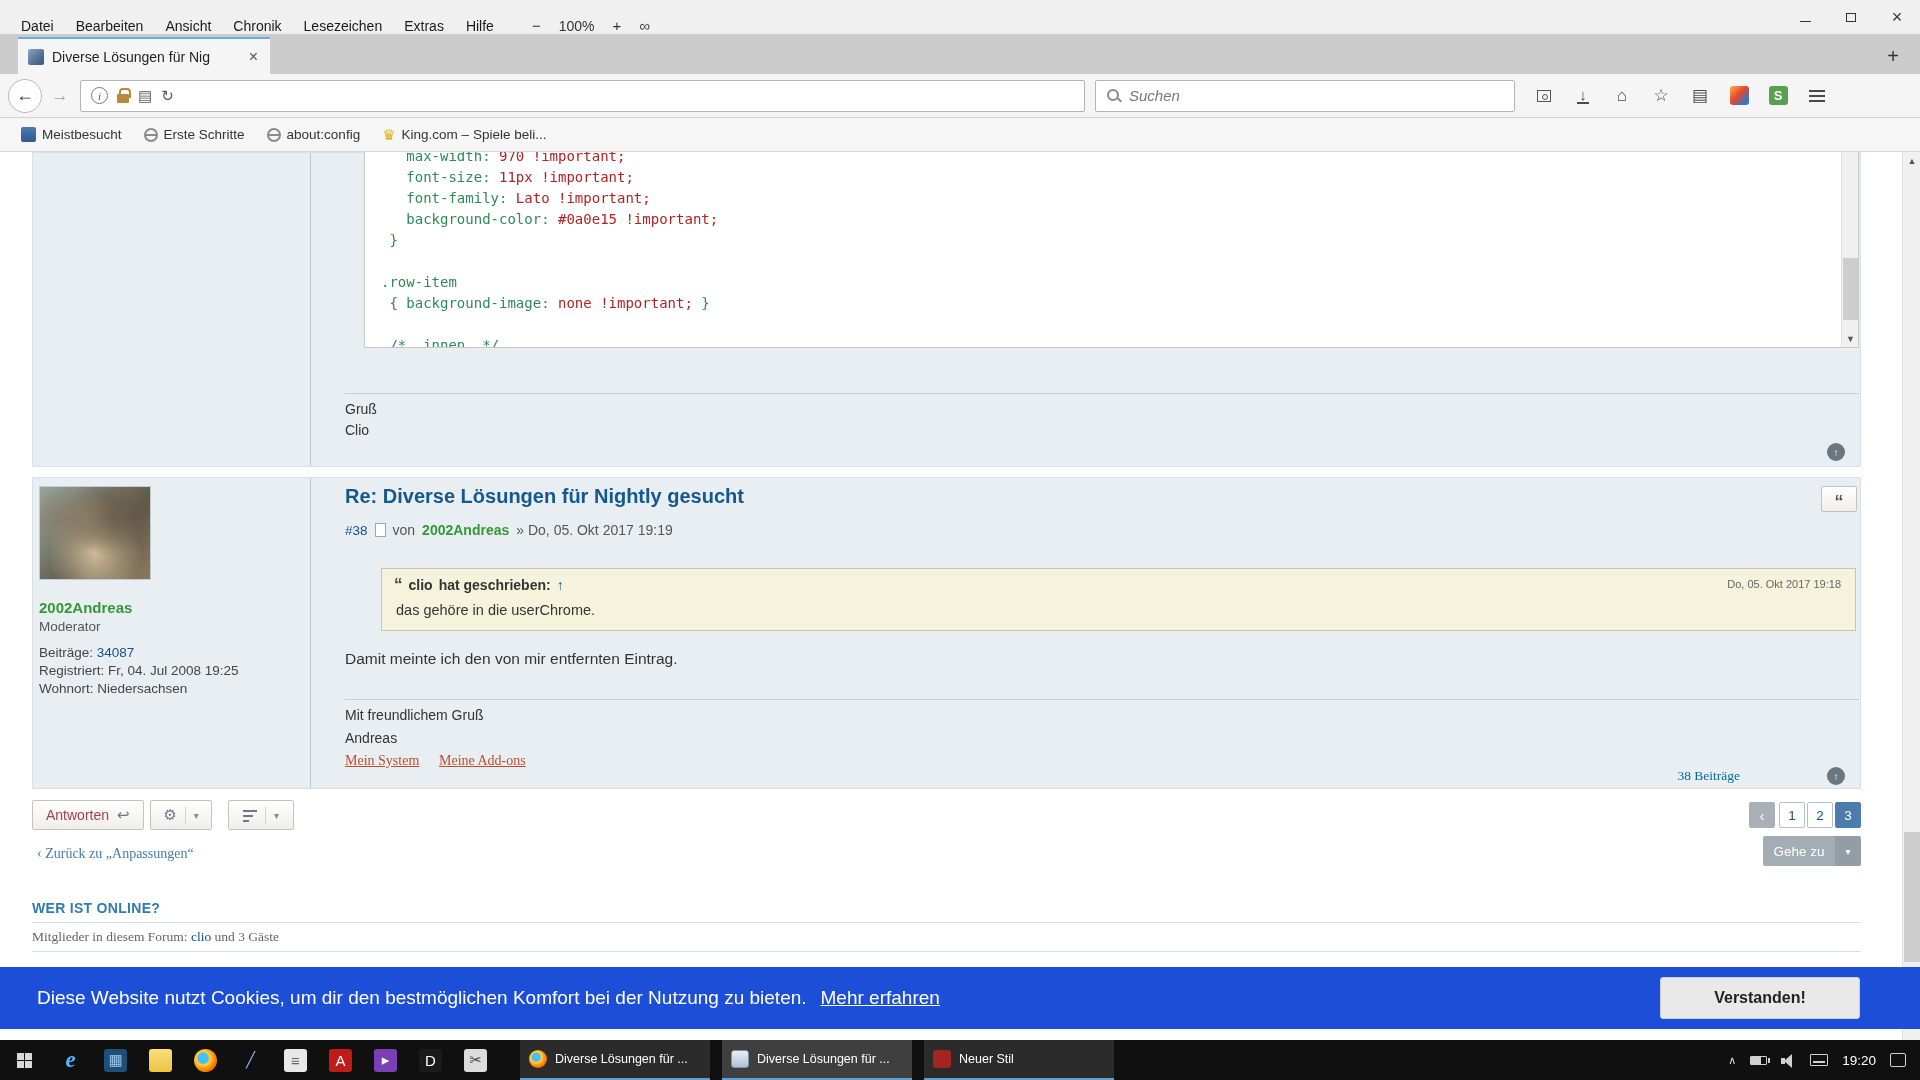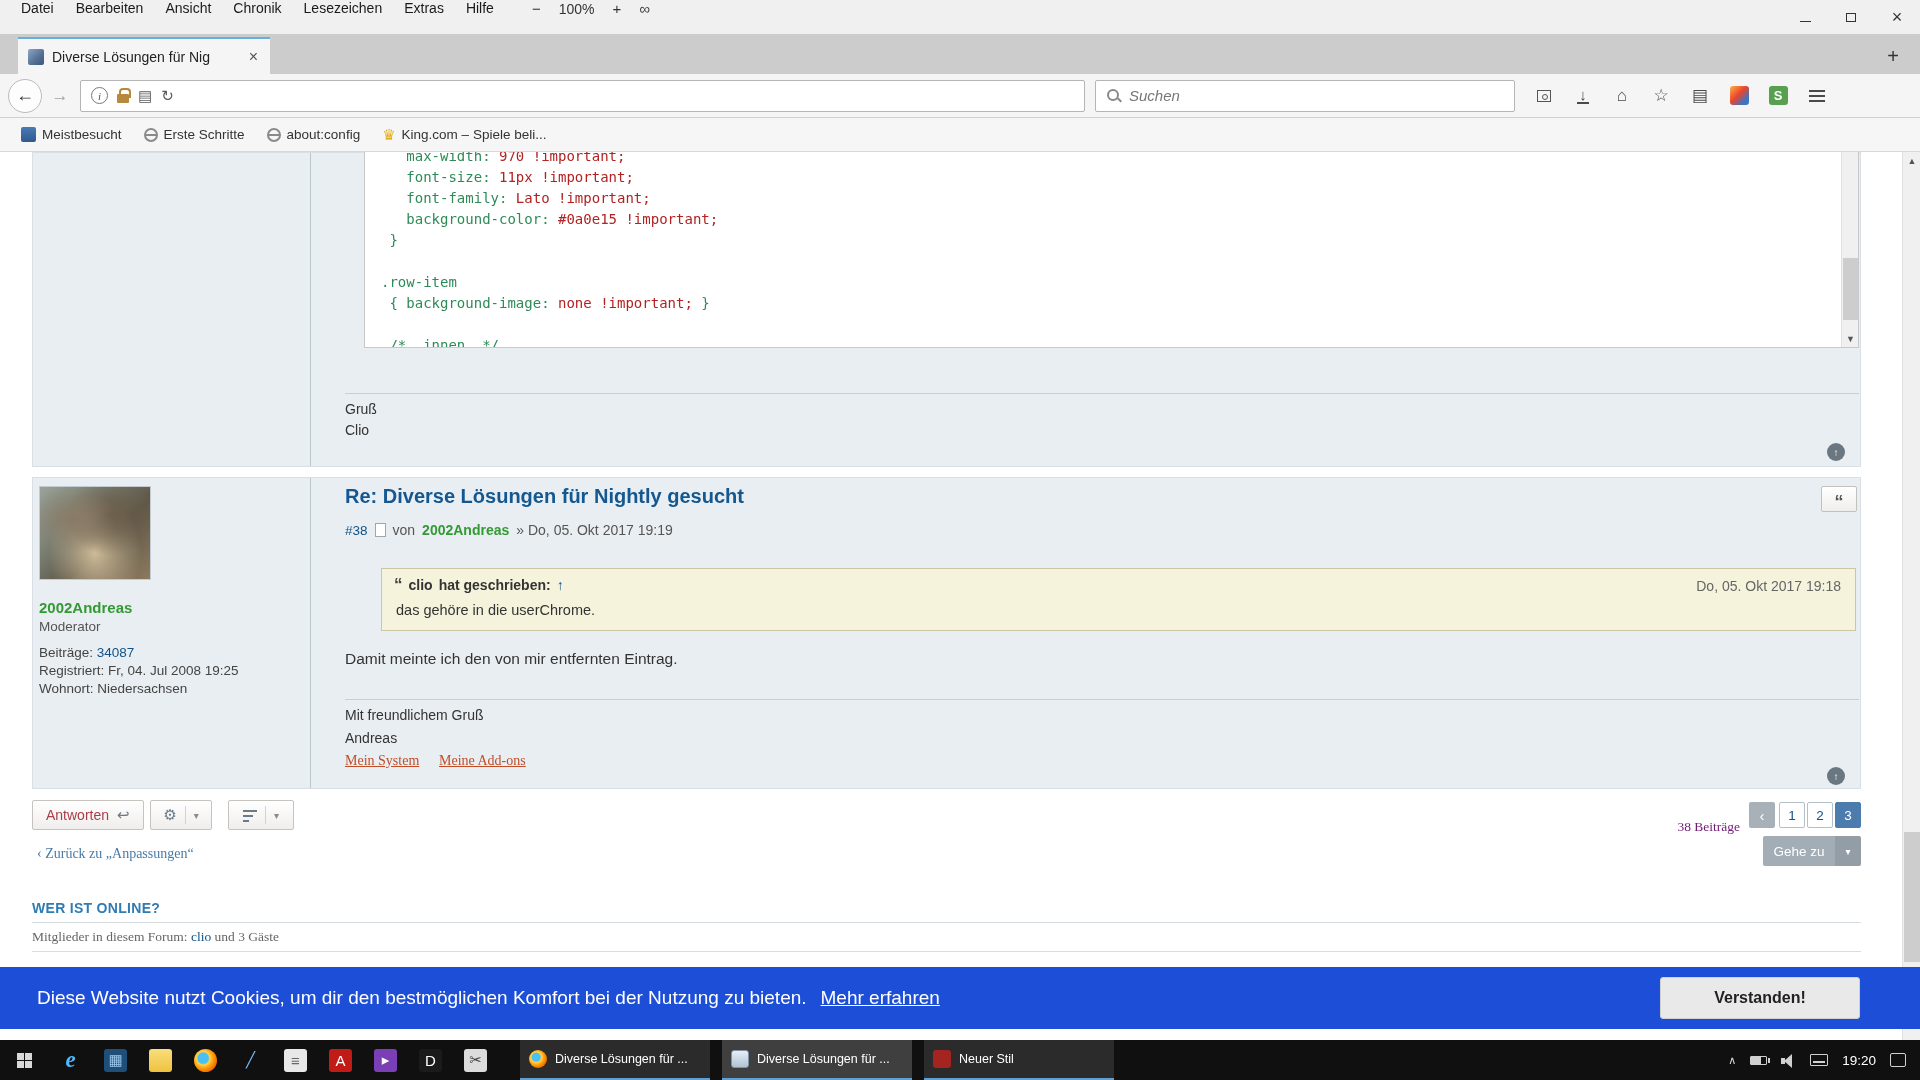--- a/index.html
+++ b/index.html
@@ -1,21 +1,21 @@
 <!DOCTYPE html>
 <html><head>
 <meta charset="utf-8">
 <style>
   *{margin:0;padding:0;box-sizing:border-box}
   html,body{width:1920px;height:1080px;overflow:hidden}
   body{font-family:"Liberation Sans",sans-serif;background:#fff;color:#222}
   .screen{position:relative;width:1920px;height:1080px;overflow:hidden}
 
   
-  .menubar{position:absolute;top:0;left:0;right:0;height:34px;background:#f0f0f0;display:flex;align-items:flex-start;font-size:14px;color:#1a1a1a}
+  .menubar{position:absolute;top:0;left:0;right:0;height:34px;background:#f0f0f0;display:flex;align-items:flex-end;font-size:14px;color:#1a1a1a}
   .menu-items{display:flex;align-items:center;padding-left:10px}
   .menu-item{padding:0 11px;cursor:default}
   .zoom-group{display:flex;align-items:center;margin-left:24px;gap:15px;color:#333}
   .zoom-btn{font-size:15px;padding:0 3px}
   .glasses{font-size:15px;color:#444}
   .win-controls{position:absolute;right:0;top:0;height:34px;display:flex}
   .wc{width:46px;height:34px;display:flex;align-items:center;justify-content:center}
   .wc-min{width:11px;border-top:1px solid #333;margin-top:8px}
   .wc-max{width:10px;height:9px;border:1px solid #333}
   .wc-x{font-size:18px;color:#333;line-height:1}
@@ -91,33 +91,33 @@
     linear-gradient(135deg,#9aa29a 0%, #7d8577 30%, #5e5648 60%, #8c7a5e 100%)}
   .prof{position:absolute;left:6px;font-size:13.5px;color:#444}
   .prof-name{font-size:15px;font-weight:bold;color:#339933}
   .post-title{position:absolute;left:312px;top:7px;font-size:20px;font-weight:bold;color:#14588f}
   .quote-btn{position:absolute;left:1788px;top:8px;width:36px;height:26px;background:linear-gradient(#fff,#f0eeec);border:1px solid #c4c0bc;border-radius:2px;display:flex;align-items:center;justify-content:center;color:#555;font-size:18px;font-weight:bold;line-height:0.4;padding-top:8px}
   .meta{position:absolute;left:312px;top:44px;display:flex;align-items:center;gap:7px;font-size:14px;color:#555}
   .sheet-icon{width:11px;height:14px;background:#fff;border:1px solid #9aa8b4}
   .qblock{position:absolute;left:348px;top:90px;width:1475px;height:63px;background:#f6f3dc;border:1px solid #ccc6a3}
   .qhead{position:absolute;left:12px;top:8px;font-size:14px;color:#333;display:flex;gap:6px;align-items:baseline}
   .qmark{font-weight:bold;color:#444;font-size:17px;line-height:0.8}
-  .qdate{position:absolute;right:14px;top:9px;font-size:14px;color:#666}
+  .qdate{position:absolute;right:14px;top:9px;font-size:11px;color:#666}
   .qtext{position:absolute;left:14px;top:33px;font-size:14.5px;color:#333}
   .post-body{position:absolute;left:312px;top:172px;font-size:15.5px;color:#333}
   .sig-link{font-size:14px;color:#bf4d28;text-decoration:underline;font-family:"Liberation Serif",serif}
 
   .pbtn{position:absolute;background:linear-gradient(#ffffff,#f0eeec);border:1px solid #c6c2be;border-radius:2px;display:flex;align-items:center;justify-content:center;gap:8px;font-size:14px;color:#a93e4b;height:30px}
   .btn-ic{color:#6b7b8a;font-size:15px}
   .btn-sep{width:1px;height:18px;background:#d5d1cd}
   .caret{color:#8a8a8a;font-size:10px}
   .sort-bars{position:relative;width:14px;height:2px;background:#6b7b8a;margin-top:-9px}
   .sort-bars:before{content:"";position:absolute;top:5px;left:0;width:10px;height:2px;background:#6b7b8a}
   .sort-bars:after{content:"";position:absolute;top:10px;left:0;width:6px;height:2px;background:#6b7b8a}
-  .post-count{position:absolute;right:180px;top:667px;font-size:13.5px;color:#701a75;font-family:"Liberation Serif",serif}
+  .post-count{position:absolute;right:180px;top:616px;font-size:13.5px;color:#0369a1;font-family:"Liberation Serif",serif}
   .pg-prev{position:absolute;left:1749px;top:650px;width:26px;height:26px;background:#a8b0b8;border-radius:2px;color:#fff;display:flex;align-items:center;justify-content:center;font-size:15px}
   .pg-wrap{position:absolute;left:1779px;top:650px;display:flex;gap:2px}
   .pg-btn{width:26px;height:26px;background:#fff;border:1px solid #b4c0c8;border-radius:2px;color:#105289;display:flex;align-items:center;justify-content:center;font-size:13.5px}
   .pg-btn.active{background:#4c7cae;border-color:#4c7cae;color:#fff}
   .back-link{position:absolute;left:37px;top:694px;font-size:14px;color:#4a7ba6;font-family:"Liberation Serif",serif;text-decoration:none}
   .goto{position:absolute;left:1763px;top:684px;height:30px;display:flex;border-radius:2px;overflow:hidden}
   .goto-main{width:72px;background:#a3adb5;color:#fff;font-size:13.5px;display:flex;align-items:center;justify-content:center}
   .goto-caret{width:26px;background:#939da5;color:#fff;font-size:10px;display:flex;align-items:center;justify-content:center}
   .online-h{position:absolute;left:32px;top:748px;font-size:14px;font-weight:bold;color:#2f7cb3;letter-spacing:0.3px}
   .members{position:absolute;left:32px;top:777px;font-size:13.5px;color:#666;font-family:"Liberation Serif",serif}

